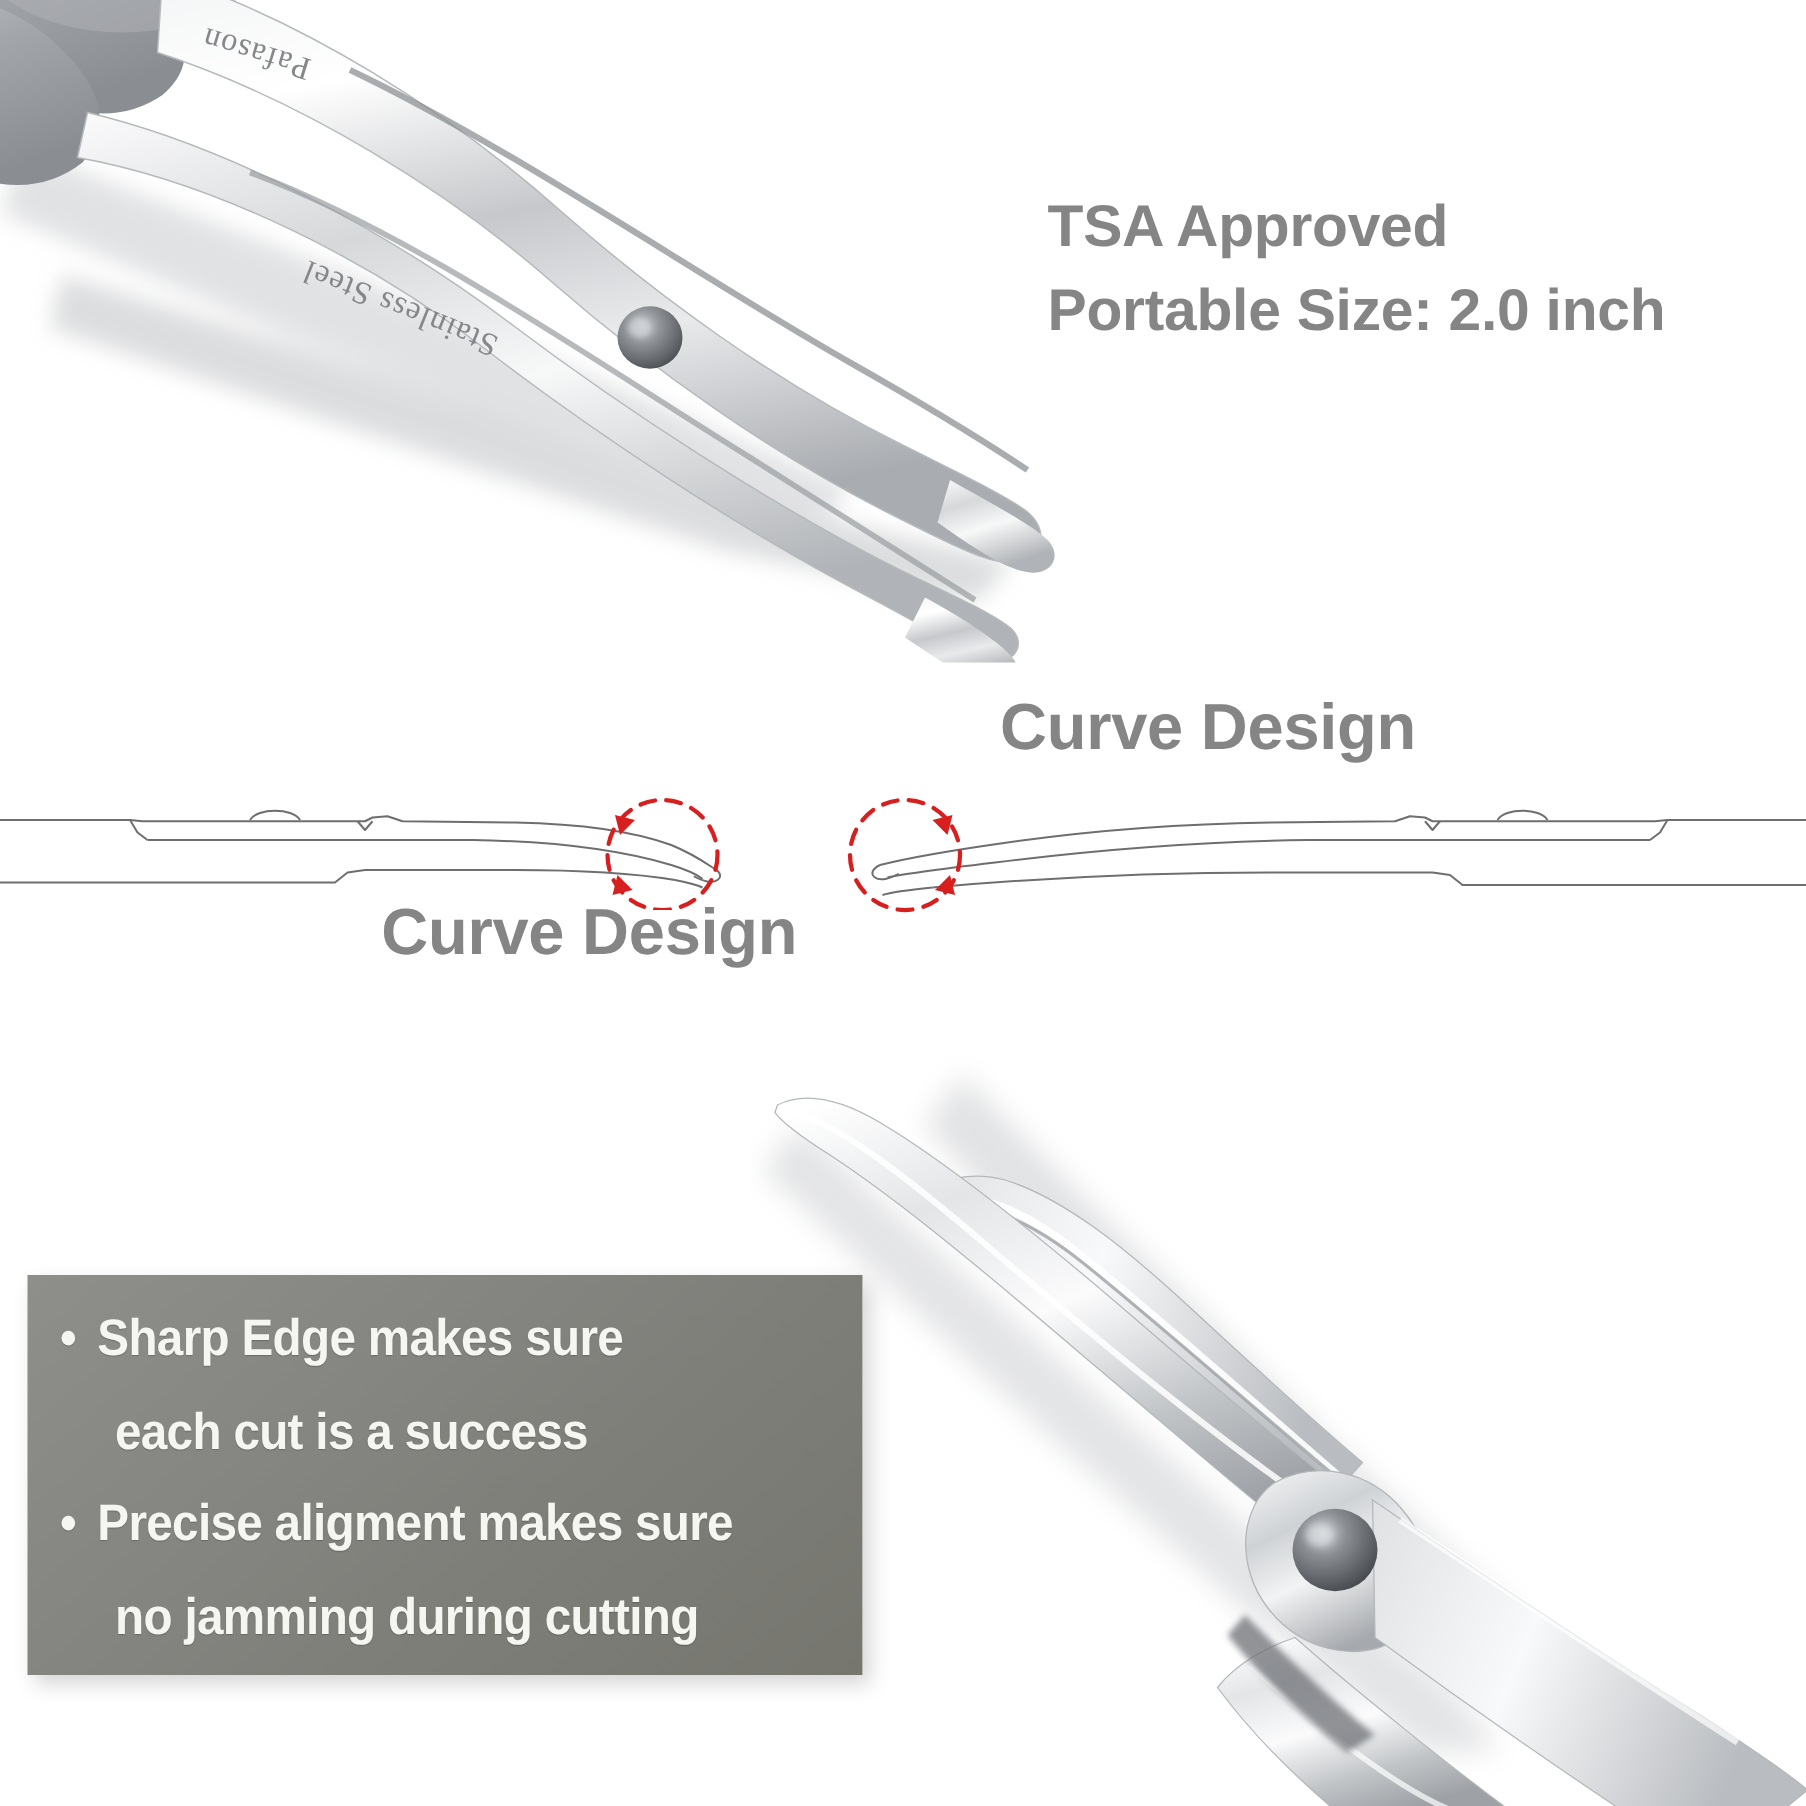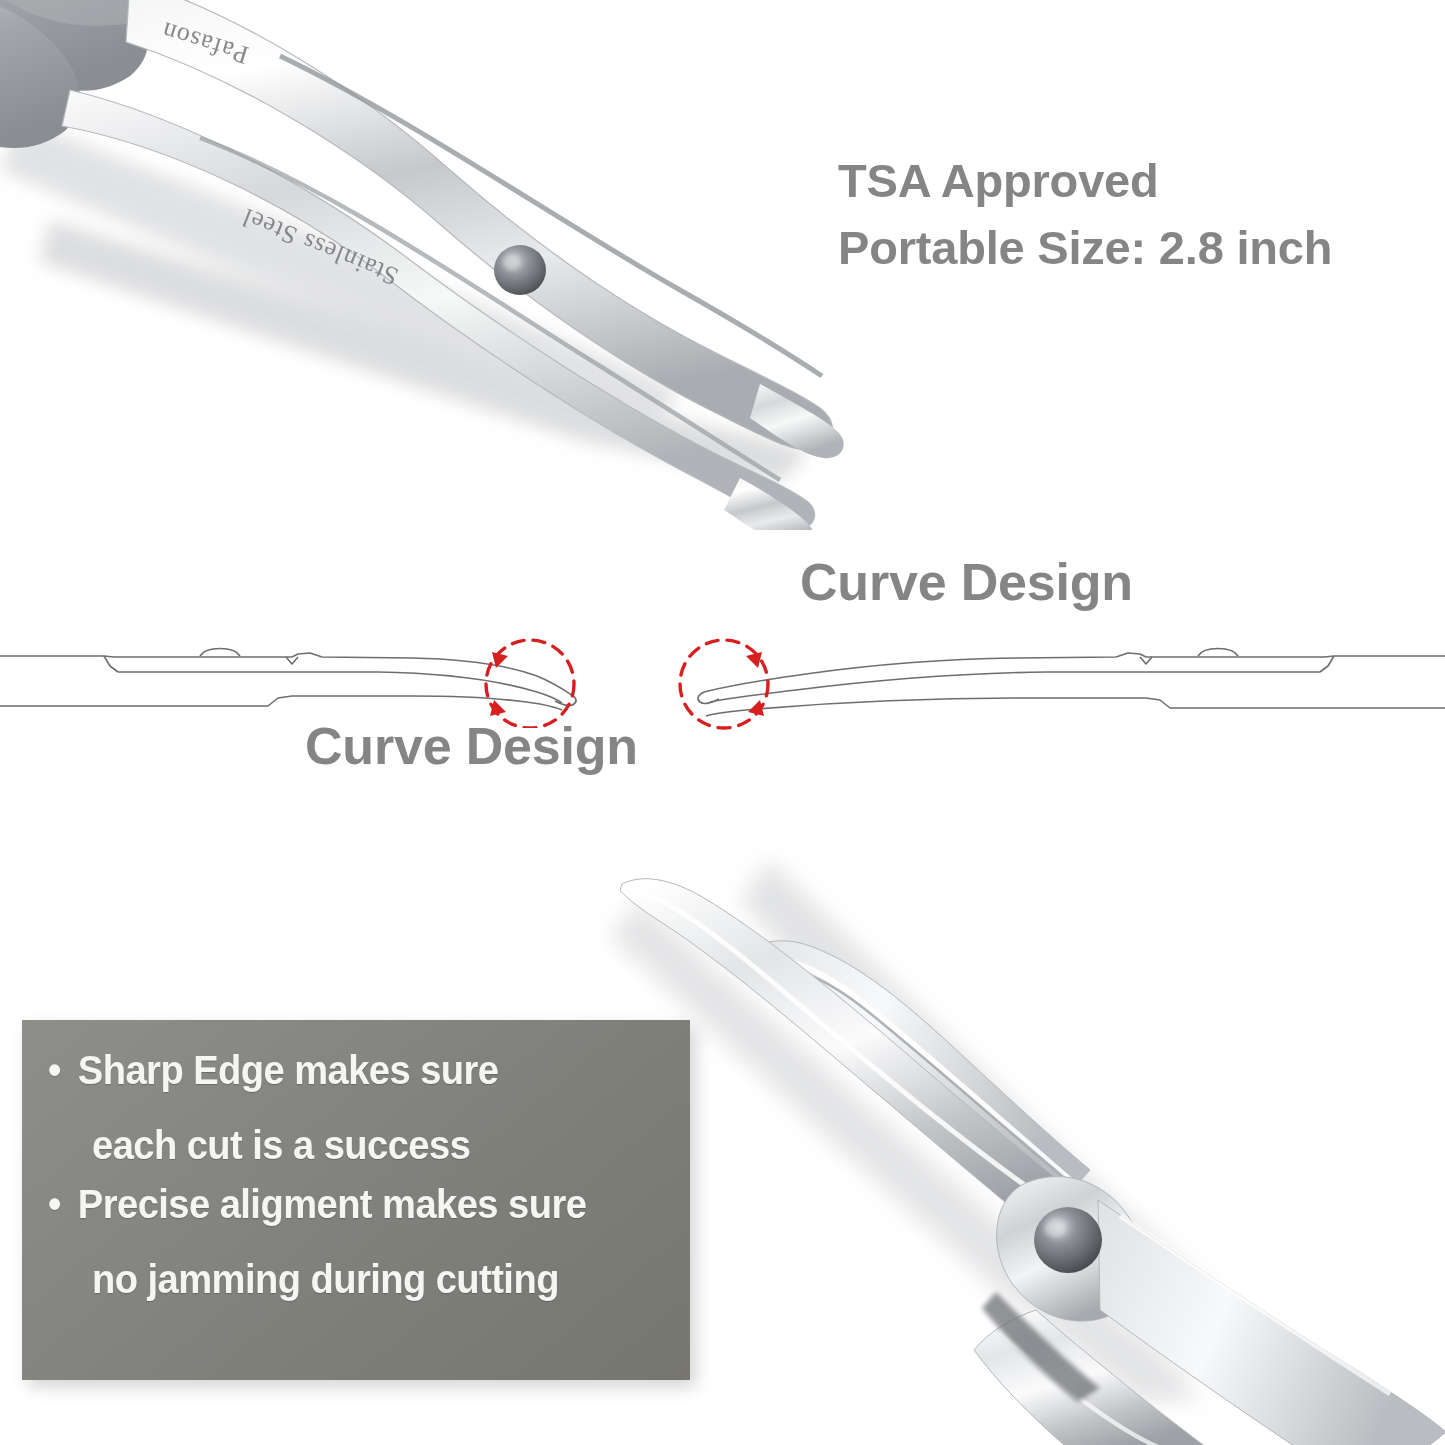--- a/index.html
+++ b/index.html
@@ -47,21 +47,21 @@
     top: 716px;
     font-size: 52px;
   }
 
   
   #feature-box {
     position: absolute;
     left: 22px;
     top: 1020px;
     width: 668px;
-    height: 360px;
+    height: 320px;
     background: linear-gradient(140deg, #8e8e8a 0%, #83837f 42%, #76766f 100%);
     box-shadow: 6px 7px 16px rgba(0,0,0,0.17);
     box-sizing: border-box;
     padding: 30px 14px 0 26px;
   }
   .feature-item {
     color: #f5f5f2;
     font-weight: 700;
     font-size: 41px;
     line-height: 1.0;
@@ -75,21 +75,21 @@
     transform-origin: left center;
   }
   .feature-item .li-2 {
     display: block;
     white-space: nowrap;
     margin-top: 34px;
     margin-left: 44px;
     transform: scaleX(0.93);
     transform-origin: left center;
   }
-  #feature-2 { margin-top: 18px; }
+  #feature-2 { margin-top: 32px; }
   .bullet-dot {
     display: inline-block;
     width: 0.52em;
   }
 
   
   .curve-art {
     position: absolute;
   }
   #curve-art-left { left: -8px; top: 628px; }
@@ -198,21 +198,21 @@
 
       <g>
         <ellipse cx="540" cy="300" rx="26" ry="25" fill="url(#rivetA)"></ellipse>
         <ellipse cx="532" cy="292" rx="9" ry="8" fill="#d5d8db" opacity="0.62" filter="url(#blurTiny)"></ellipse>
       </g>
     </svg>
   </div>
 
   <div class="headline" id="tsa-block">
     <div id="tsa-line1">TSA Approved</div>
-    <div id="tsa-line2">Portable Size: 2.8 inch</div>
+    <div id="tsa-line2">Portable Size: 2.0 inch</div>
   </div>
 
   <div class="headline" id="curve-label-right">Curve Design</div>
 
   <div class="curve-art" id="curve-art-left">
     <svg width="600" height="100" viewBox="0 0 600 100" xmlns="http://www.w3.org/2000/svg">
       <g fill="none" stroke="#6e6e6e" stroke-width="1.6" stroke-linejoin="round">
 
         <path d="M0 28 L112 28 L122 29 L300 29 L306 26 L318 25 L330 29 L420 30
                  C 470 31, 512 36, 545 48 C 562 55, 572 62, 578 66"></path>

